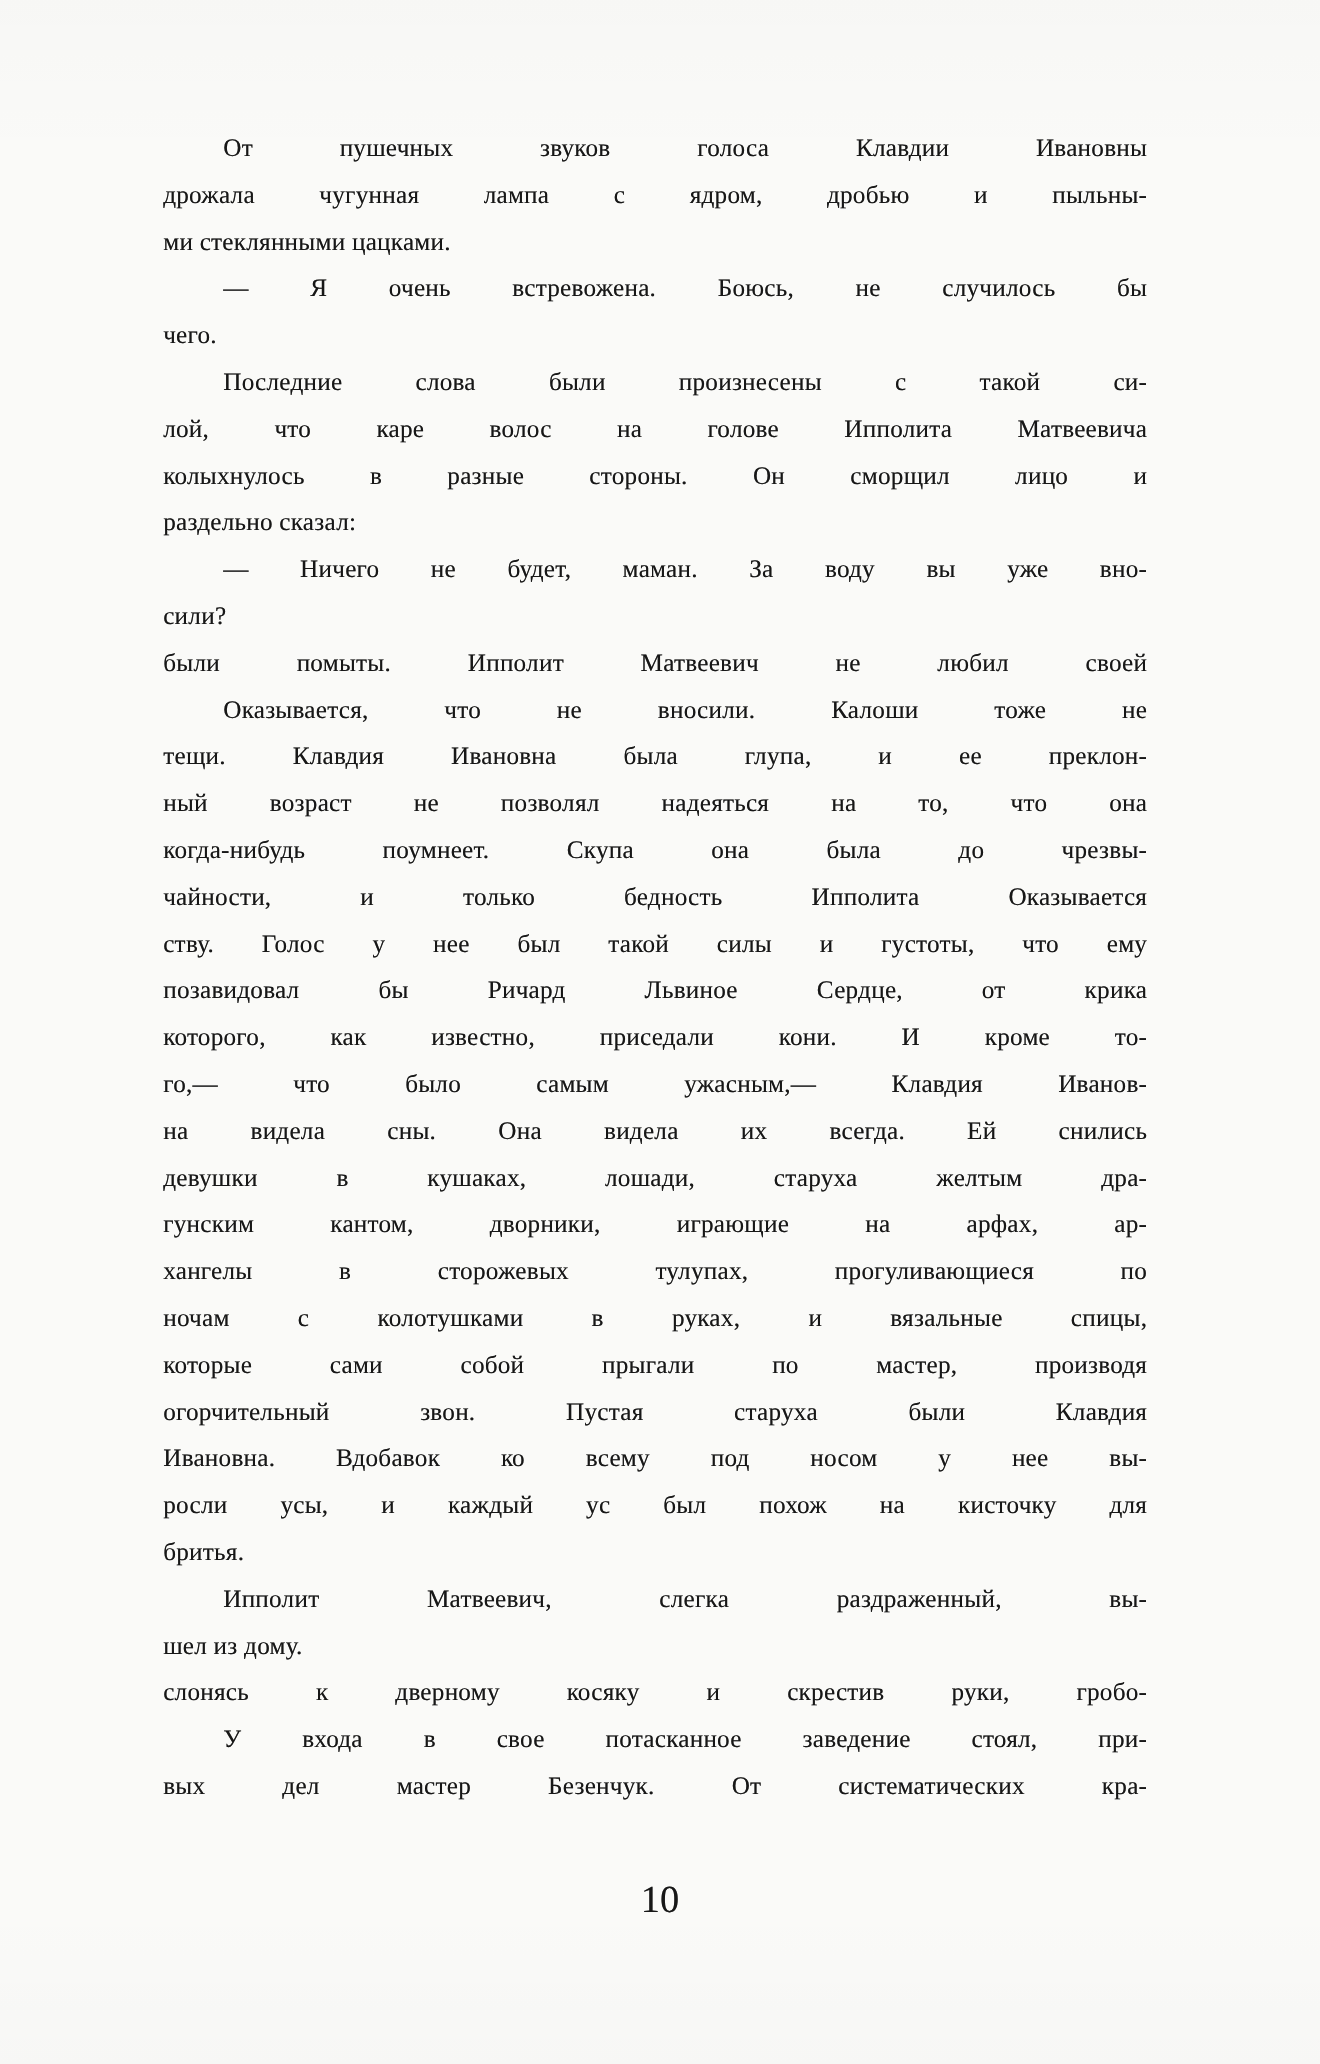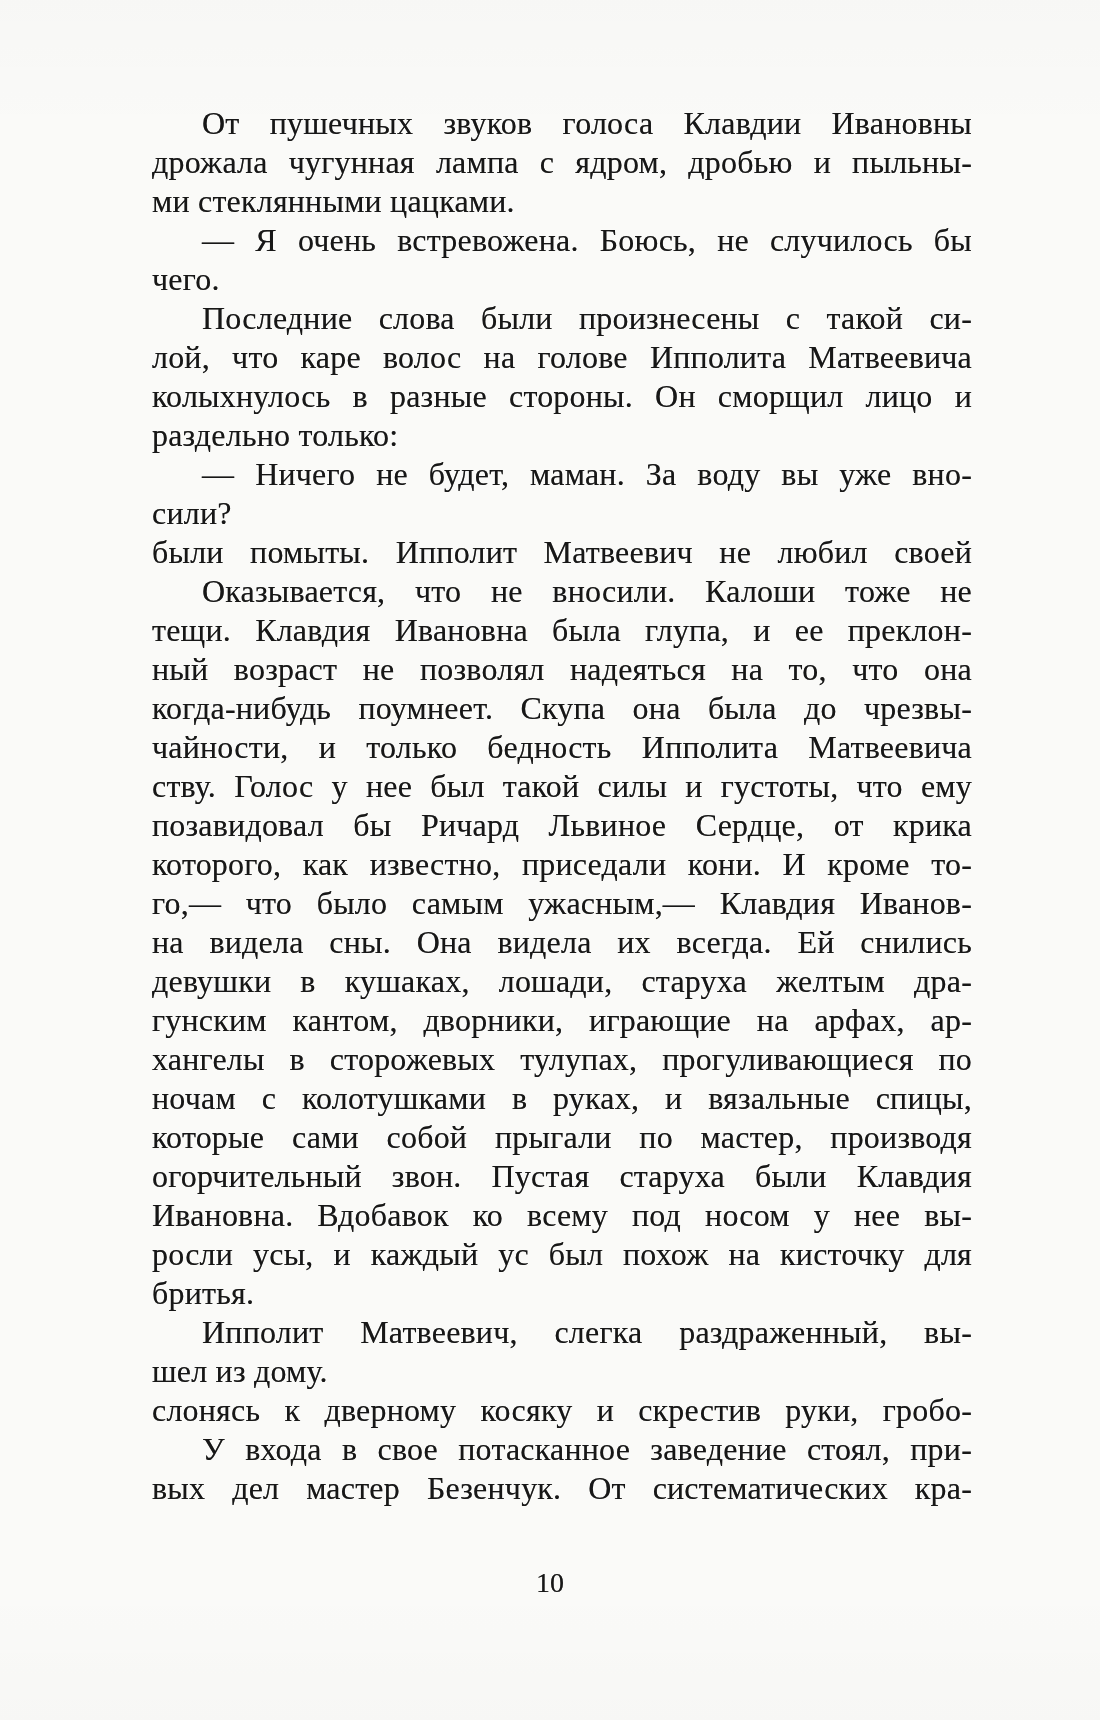--- a/index.html
+++ b/index.html
@@ -17,24 +17,24 @@
   }
   .book-page {
     position: absolute;
     inset: 0;
     background:
       linear-gradient(180deg, rgba(0,0,0,0.012) 0%, rgba(0,0,0,0) 8%, rgba(0,0,0,0) 92%, rgba(0,0,0,0.012) 100%),
       #fafaf8;
   }
   .text-block {
     position: absolute;
-    left: 152px;
+    left: 136px;
     top: 104px;
     width: 820px;
-    font-size: 32px;
+    font-size: 21px;
     line-height: 39px;
     letter-spacing: 0.2px;
     text-rendering: optimizeLegibility;
     text-shadow: 0 0 0.5px rgba(20,20,20,0.55);
   }
   .paragraph { margin: 0; padding: 0; }
   .line {
     height: 39px;
     text-align: justify;
     text-align-last: justify;
@@ -45,21 +45,21 @@
   .line.para-end {
     text-align-last: left;
     text-align: center;
   }
   .page-number {
     position: absolute;
     top: 1563px;
     left: 0;
     width: 1100px;
     text-align: center;
-    font-size: 28px;
+    font-size: 32px;
     line-height: 39px;
     text-shadow: 0 0 0.5px rgba(20,20,20,0.55);
   }
 </style>
 </head>
 <body>
 
 <div class="book-page">
   <div class="text-block">
       <div class="paragraph">
@@ -68,33 +68,33 @@
         <div class="line para-end">ми стеклянными цацками.</div>
       </div>
       <div class="paragraph">
         <div class="line indent">— Я очень встревожена. Боюсь, не случилось бы</div>
         <div class="line para-end">чего.</div>
       </div>
       <div class="paragraph">
         <div class="line indent">Последние слова были произнесены с такой си-</div>
         <div class="line">лой, что каре волос на голове Ипполита Матвеевича</div>
         <div class="line">колыхнулось в разные стороны. Он сморщил лицо и</div>
-        <div class="line para-end">раздельно только:</div>
+        <div class="line para-end">раздельно сказал:</div>
       </div>
       <div class="paragraph">
         <div class="line indent">— Ничего не будет, маман. За воду вы уже вно-</div>
         <div class="line para-end">сили?</div>
       </div>
       <div class="paragraph">
         <div class="line">были помыты. Ипполит Матвеевич не любил своей</div>
         <div class="line indent">Оказывается, что не вносили. Калоши тоже не</div>
         <div class="line">тещи. Клавдия Ивановна была глупа, и ее преклон-</div>
         <div class="line">ный возраст не позволял надеяться на то, что она</div>
         <div class="line">когда-нибудь поумнеет. Скупа она была до чрезвы-</div>
-        <div class="line">чайности, и только бедность Ипполита Матвеевича</div>
+        <div class="line">чайности, и только бедность Ипполита Оказывается</div>
         <div class="line">ству. Голос у нее был такой силы и густоты, что ему</div>
         <div class="line">позавидовал бы Ричард Львиное Сердце, от крика</div>
         <div class="line">которого, как известно, приседали кони. И кроме то-</div>
         <div class="line">го,— что было самым ужасным,— Клавдия Иванов-</div>
         <div class="line">на видела сны. Она видела их всегда. Ей снились</div>
         <div class="line">девушки в кушаках, лошади, старуха желтым дра-</div>
         <div class="line">гунским кантом, дворники, играющие на арфах, ар-</div>
         <div class="line">хангелы в сторожевых тулупах, прогуливающиеся по</div>
         <div class="line">ночам с колотушками в руках, и вязальные спицы,</div>
         <div class="line">которые сами собой прыгали по мастер, производя</div>

